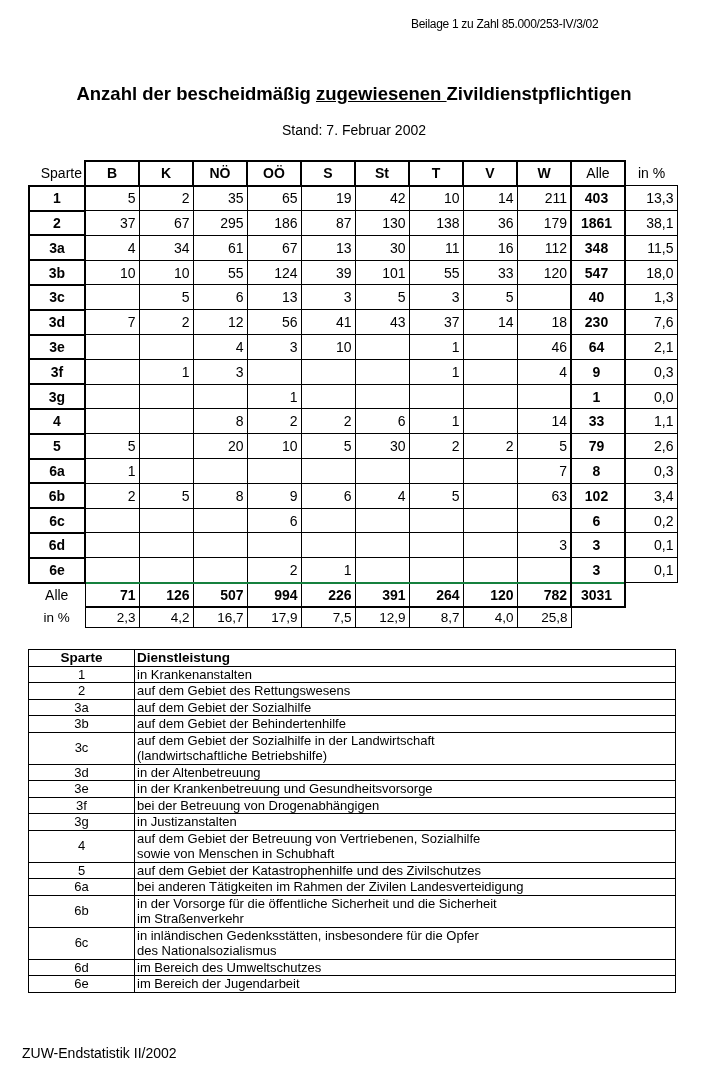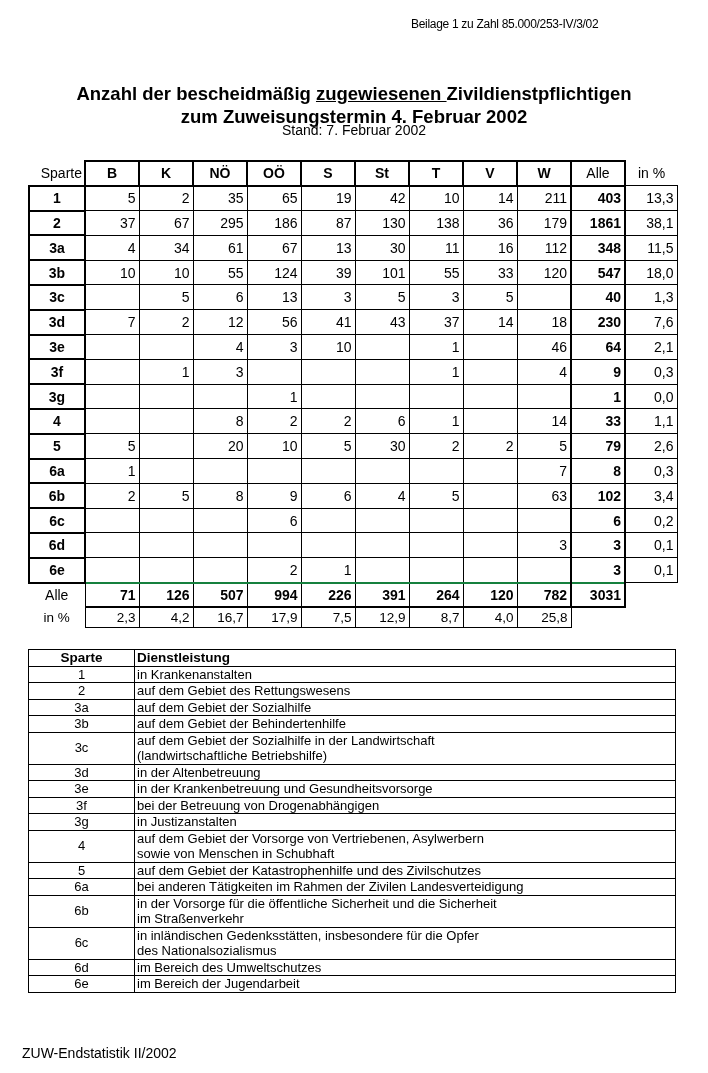--- a/index.html
+++ b/index.html
@@ -12,21 +12,21 @@
     .stand { position: absolute; left: 0; width: 708px; top: 122px; text-align: center; font-size: 14px; }
 
     table.main { position: absolute; left: 28px; top: 160px; border-collapse: collapse; font-size: 14px; }
     table.main td { height: 24.8px; padding: 0 3px 0 0; text-align: right; border: 1px solid #000; box-sizing: border-box; }
     table.main td.sp { width: 56px; text-align: center; font-weight: bold; border: 2px solid #000; padding: 0; }
     table.main tr.hdr td { font-weight: bold; text-align: center; border: 2px solid #000; padding: 0; }
     table.main tr.hdr td.sp { border: none; font-weight: normal; text-align: right; padding-right: 2px; }
     table.main tr.hdr td.alle { font-weight: normal; border: 2px solid #000; }
     table.main tr.hdr td.pct { font-weight: normal; border: none; }
     table.main td.v { width: 54px; }
-    table.main td.alle { width: 54px; font-weight: bold; border-left: 2px solid #000; border-right: 2px solid #000; }
+    table.main td.alle { width: 54px; font-weight: bold; border-left: 2px solid #000; border-right: 2px solid #000; text-align: center; }
     table.main td.pct { width: 52px; }
     table.main tr.tot td { font-weight: bold; border-top: 2px solid #15803d; border-bottom: 2px solid #000; }
     table.main tr.tot td.sp { font-weight: normal; border: none; border-top: 2px solid #000; }
     table.main tr.tot td.pct { border: none; }
     table.main tr.pr td { height: 20px; font-size: 13.5px; }
     table.main tr.pr td.sp { font-weight: normal; border: none; }
     table.main tr.pr td.alle, table.main tr.pr td.pct { border: none; }
 
     table.legend { position: absolute; left: 28px; top: 649px; width: 648px; border-collapse: collapse; font-size: 13px; }
     table.legend td { border: 1px solid #000; padding: 0 0 0 2px; line-height: 15.5px; vertical-align: middle; }
@@ -34,21 +34,20 @@
     table.legend tr.lh td { font-weight: bold; font-size: 13.5px; }
     .footer { position: absolute; left: 22px; top: 1045px; font-size: 14px; }
   </style>
 </head>
 <body>
 
 <div class="ref">Beilage 1 zu Zahl 85.000/253-IV/3/02</div>
 
 <div class="title">
   <span>Anzahl der bescheidmäßig </span><u>zugewiesenen </u><span>Zivildienstpflichtigen</span><br>
-  <span>zum Zuweisungstermin 4. Februar 2002</span>
 </div>
 
 <div class="stand">Stand: 7. Februar 2002</div>
 
 <table class="main">
   <tbody id="main-body">
       <tr class="hdr">
         <td class="sp">Sparte</td>
         <td class="v">B</td>
         <td class="v">K</td>
@@ -374,21 +373,21 @@
       </tr>
       <tr>
         <td class="ls">3g</td>
         <td>
           <div>in Justizanstalten</div>
         </td>
       </tr>
       <tr>
         <td class="ls">4</td>
         <td>
-          <div>auf dem Gebiet der Vorsorge von Vertriebenen, Asylwerbern</div>
+          <div>auf dem Gebiet der Betreuung von Vertriebenen, Sozialhilfe</div>
           <div>sowie von Menschen in Schubhaft</div>
         </td>
       </tr>
       <tr>
         <td class="ls">5</td>
         <td>
           <div>auf dem Gebiet der Katastrophenhilfe und des Zivilschutzes</div>
         </td>
       </tr>
       <tr>

